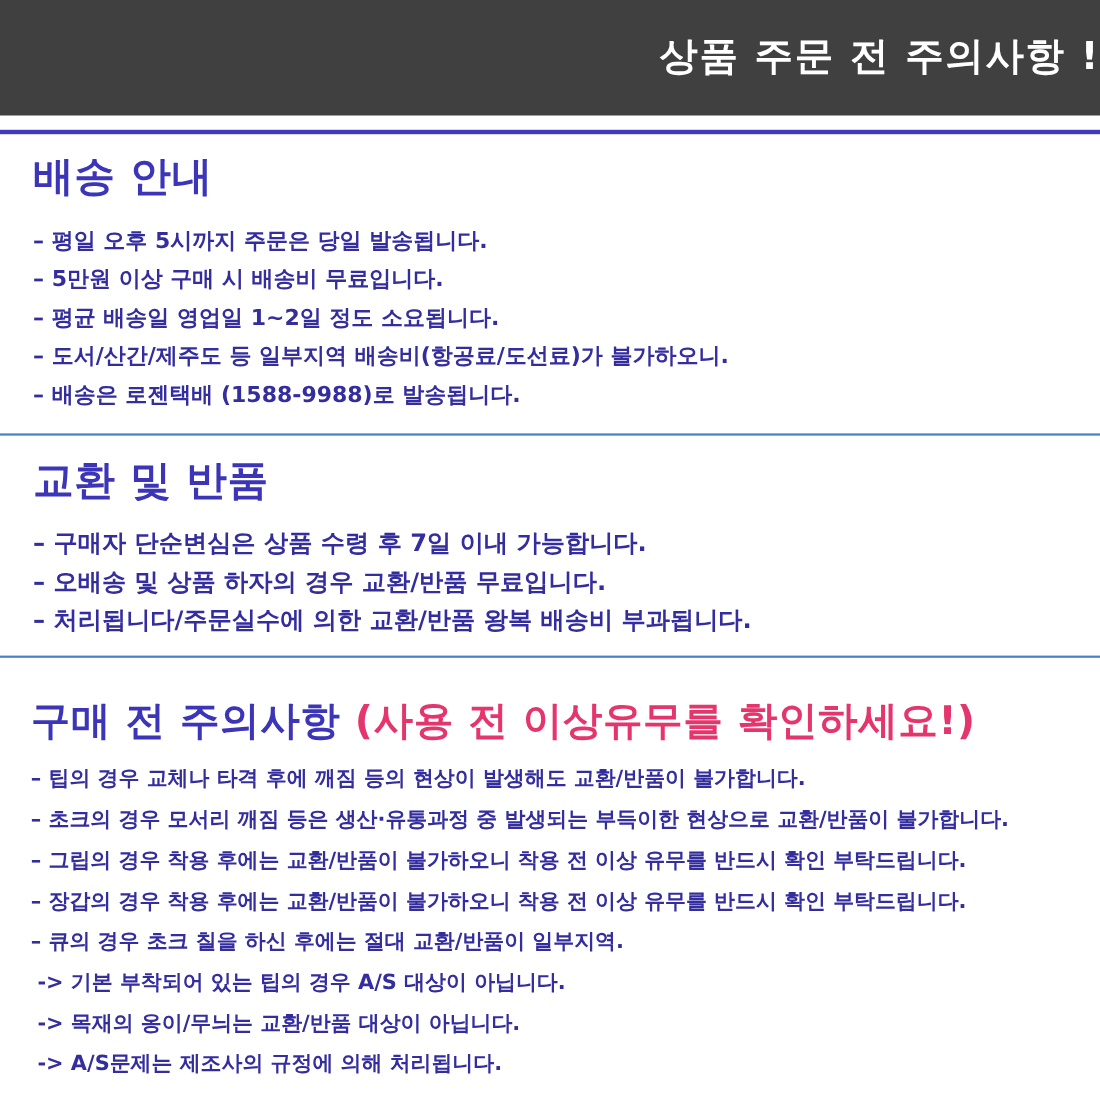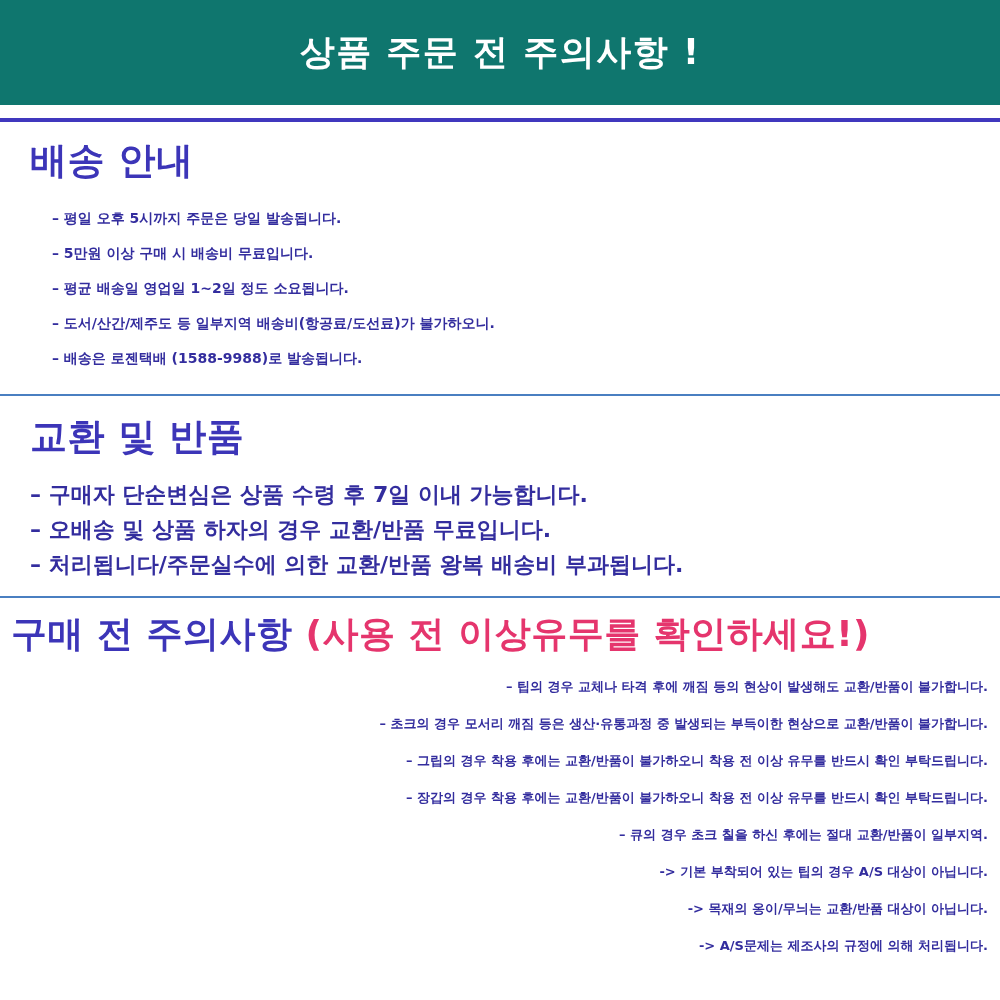--- a/index.html
+++ b/index.html
@@ -11,24 +11,24 @@
     width: 1000px;
     height: 1000px;
     font-family: "DejaVu Sans", "Liberation Sans", sans-serif;
     overflow: hidden;
     position: relative;
   }
 
   
   .banner {
     height: 105px;
-    background: #0f766e;
+    background: #404040;
     display: flex;
     align-items: center;
-    justify-content: center;
+    justify-content: flex-end;
   }
   .banner-title {
     color: #ffffff;
     font-size: 35px;
     font-weight: 700;
     letter-spacing: 1.5px;
     line-height: 1;
     white-space: nowrap;
   }
 
@@ -63,34 +63,34 @@
   }
   .line {
     color: #332d9e;
     font-weight: 700;
     white-space: nowrap;
   }
 
   
   .sec-ship .section-heading { padding-top: 20px; }
   .sec-ship .lines { margin-top: 22px; }
-  .sec-ship .line { font-size: 14px; line-height: 35px; margin-left: 22px; }
+  .sec-ship .line { font-size: 20px; line-height: 35px; }
 
   .sec-return .section-heading { padding-top: 22px; }
   .sec-return .lines { margin-top: 22px; }
   .sec-return .line { font-size: 22px; line-height: 35px; }
 
   
-  .sec-caution { padding-left: 11px; }
+  .sec-caution { padding-left: 28px; margin-top: 22px; }
   .sec-caution .section-heading {
     padding-top: 18px;
     font-size: 36px;
   }
   .sec-caution .lines { margin-top: 16px; }
-  .sec-caution .line { font-size: 13px; line-height: 37px; text-align: right; }
+  .sec-caution .line { font-size: 19px; line-height: 37px; }
   .sec-caution .line.sub { padding-left: 6px; }
 
   .rule-thin {
     height: 2px;
     background: #4a7fc1;
     width: 100%;
   }
   .rule-thin.before-return { margin-top: 18px; }
   .rule-thin.before-caution { margin-top: 14px; }
 </style>

